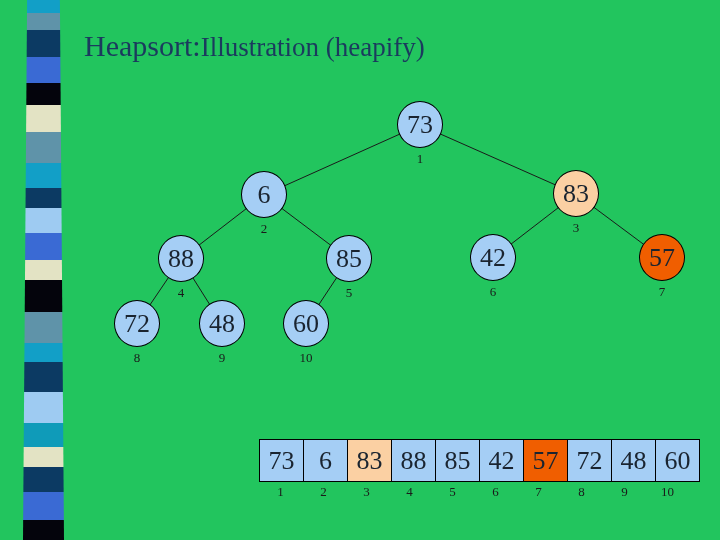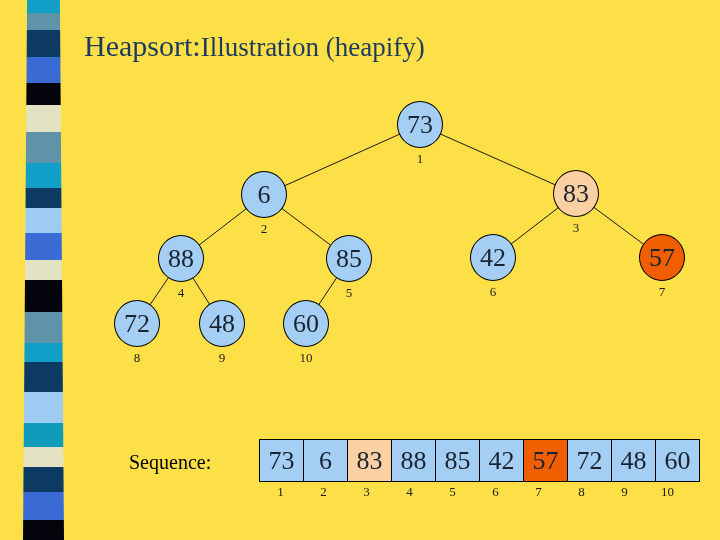--- a/index.html
+++ b/index.html
@@ -1,18 +1,18 @@
 <!DOCTYPE html>
 <html><head>
 <meta charset="utf-8">
 <style>
   html,body{margin:0;padding:0;background:#fff;}
   .slide{
     position:relative;width:720px;height:540px;overflow:hidden;
-    background:#fde047;font-family:"Liberation Serif","DejaVu Serif",serif;
+    background:#22c55e;font-family:"Liberation Serif","DejaVu Serif",serif;
   }
 
   
   .strip{
     position:absolute;left:23px;top:0;width:41px;height:540px;
     clip-path:polygon(10% 0,90% 0,100% 100%,0 100%);
   }
   .strip-seg{width:100%;}
   .strip-seg[data-color="cyan"]{background:#129FC7;}
   .strip-seg[data-color="steel"]{background:#5F93A9;}
@@ -149,21 +149,20 @@
   <div class="nidx" style="left:244px;top:221px">2</div>
   <div class="nidx" style="left:556px;top:220px">3</div>
   <div class="nidx" style="left:161px;top:285px">4</div>
   <div class="nidx" style="left:329px;top:285px">5</div>
   <div class="nidx" style="left:473px;top:284px">6</div>
   <div class="nidx" style="left:642px;top:284px">7</div>
   <div class="nidx" style="left:117px;top:350px">8</div>
   <div class="nidx" style="left:202px;top:350px">9</div>
   <div class="nidx" style="left:286px;top:350px">10</div>
 
-  <div class="seq-label">Sequence:</div>
 
   <div class="seq-row">
     <div class="cell" data-color="blue">
         <span>73</span>
       </div>
     <div class="cell" data-color="blue">
         <span>6</span>
       </div>
     <div class="cell" data-color="peach">
         <span>83</span>

